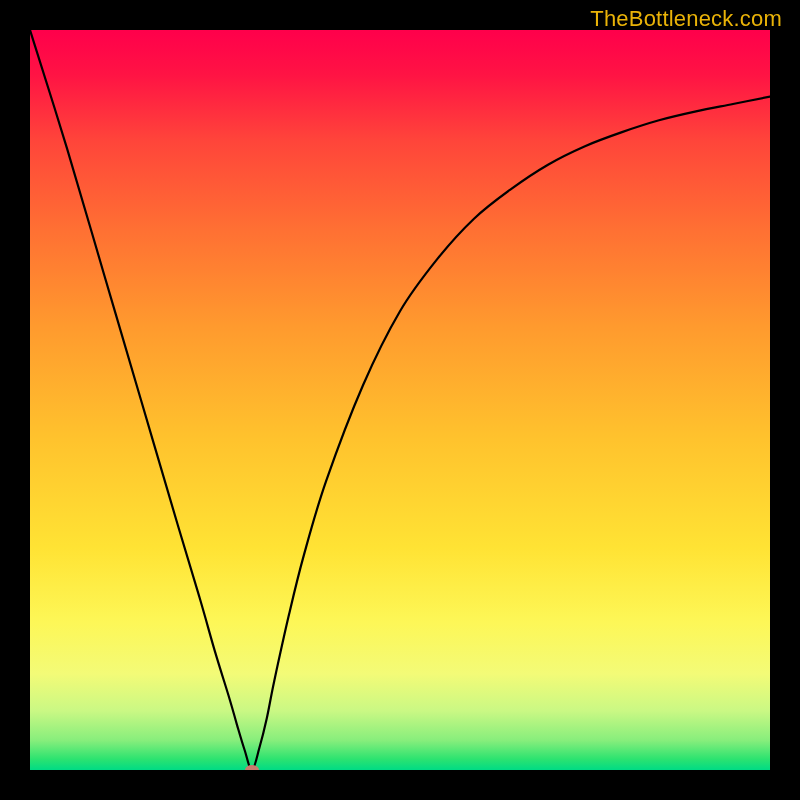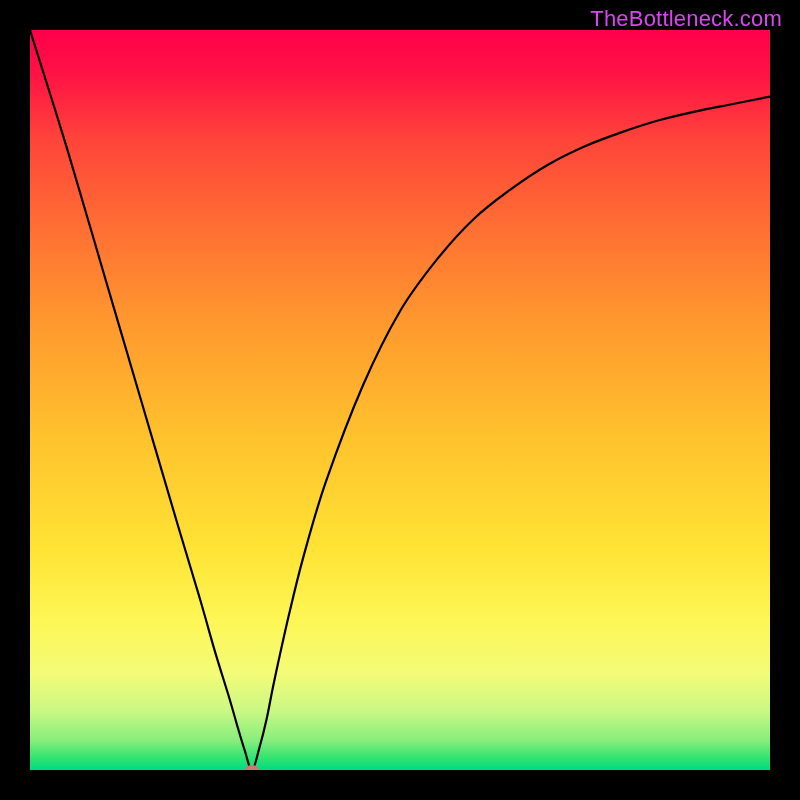--- a/index.html
+++ b/index.html
@@ -45,21 +45,21 @@
     position: absolute;
     width: 14px;
     height: 10px;
     border-radius: 50% / 50%;
     transform: translate(-50%, -50%);
   }
   .watermark {
     position: absolute;
     top: 6px;
     right: 18px;
-    color: #d946ef;
+    color: #eab308;
     font-size: 22px;
     font-weight: 400;
     letter-spacing: 0.2px;
   }
 </style>
 </head>
 <body>
 
 <div class="frame">
 

